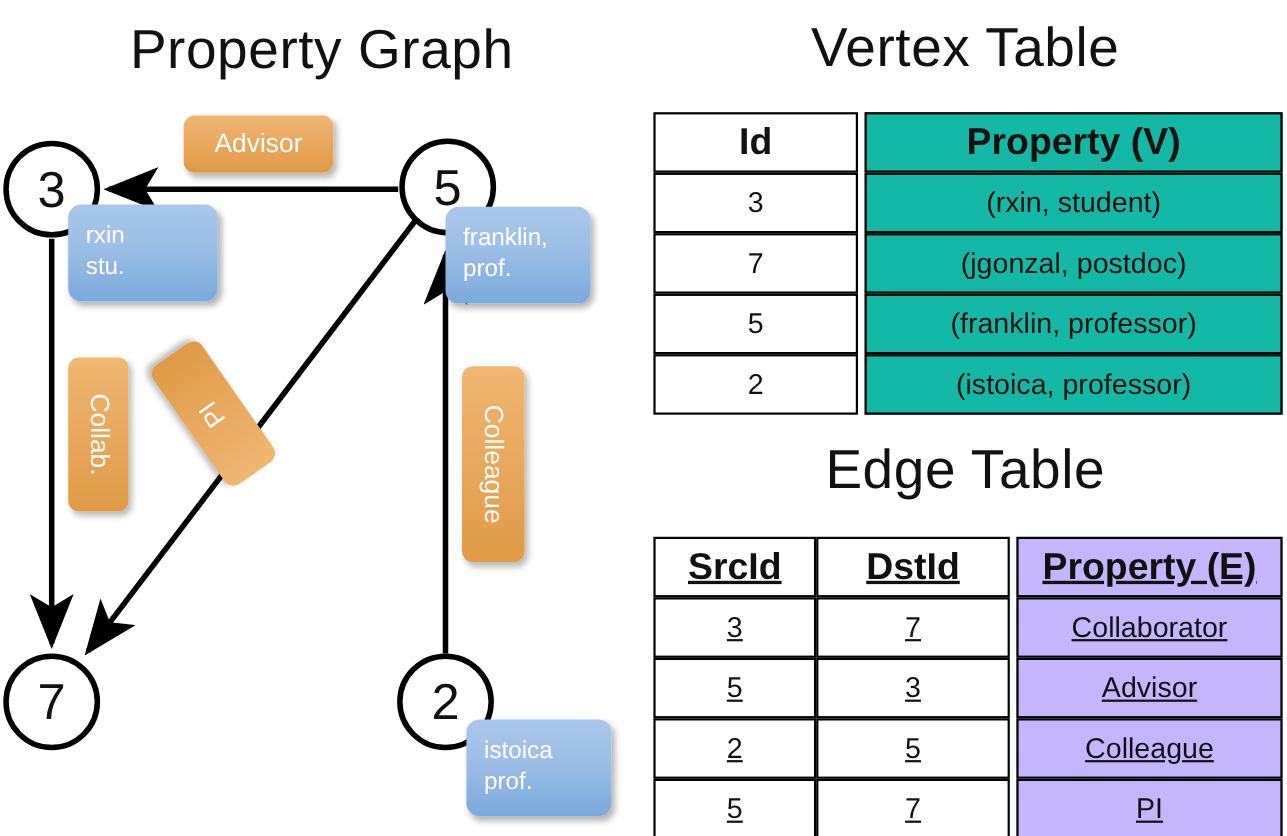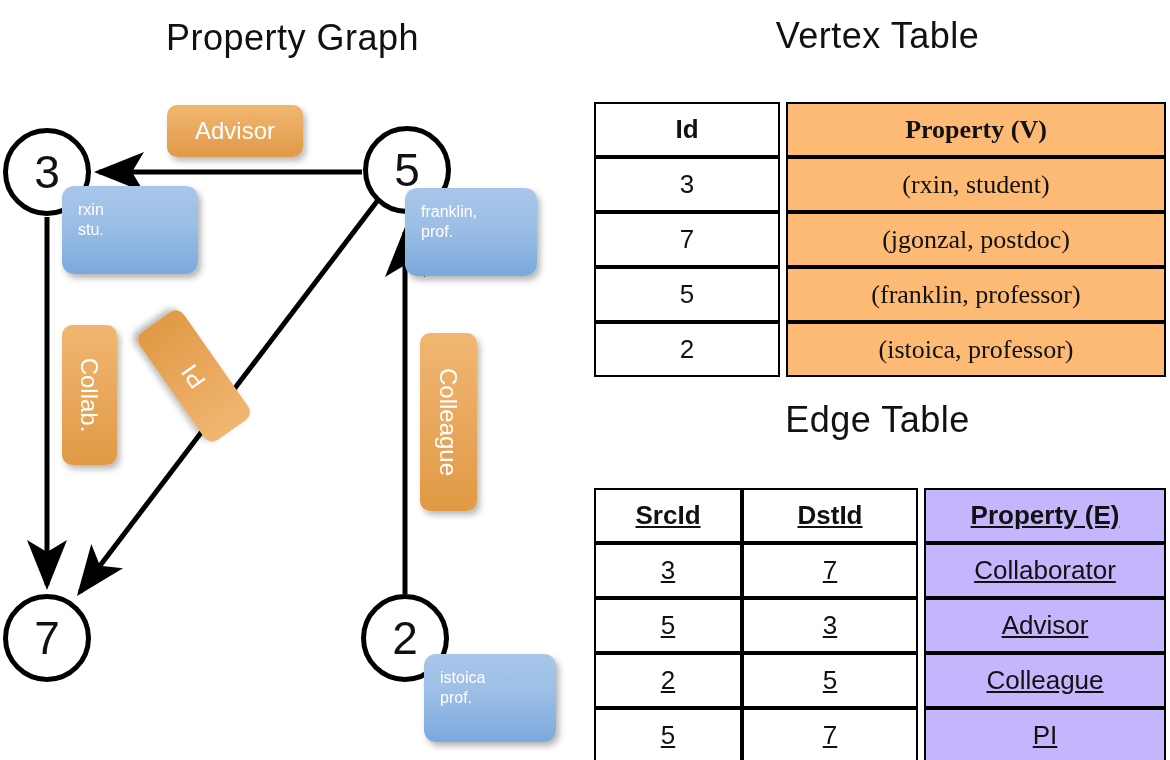--- a/index.html
+++ b/index.html
@@ -14,21 +14,21 @@
     overflow: hidden;
     font-family: "Liberation Sans", sans-serif;
     color: #000;
   }
 
   
   .title {
     position: absolute;
     font-family: "Liberation Sans", sans-serif;
     font-weight: 300;
-    font-size: 36px;
+    font-size: 50px;
     line-height: 1;
     letter-spacing: 0.5px;
     color: #111;
     white-space: nowrap;
     text-align: center;
   }
   #title-property-graph { left: 0;   top: 20px;  width: 585px; }
   #title-vertex-table   { left: 585px; top: 18px;  width: 585px; }
   #title-edge-table     { left: 585px; top: 402px; width: 585px; }
 
@@ -68,21 +68,21 @@
 
   
   .prop-box {
     position: absolute;
     border-radius: 12px;
     background: linear-gradient(180deg, #a8c6ea 0%, #9dbfe6 42%, #7aa9dc 100%);
     box-shadow: 3px 4px 6px rgba(0,0,0,0.30);
     color: #ffffff;
     font-family: "Liberation Sans", sans-serif;
     font-weight: 300;
-    font-size: 16px;
+    font-size: 22px;
     line-height: 1.25;
     padding: 14px 0 0 16px;
     box-sizing: border-box;
     z-index: 4;
   }
   #prop-rxin      { left: 62px;  top: 186px; width: 136px; height: 88px; }
   #prop-franklin  { left: 405px; top: 188px; width: 132px; height: 88px; }
   #prop-jgonzal   { left: 62px;  top: 654px; width: 136px; height: 88px; }
   #prop-istoica   { left: 424px; top: 654px; width: 132px; height: 88px; }
   .prop-box div { white-space: nowrap; }
@@ -142,34 +142,34 @@
     border: 2px solid #000;
     text-align: center;
     font-weight: 300;
     font-size: 26px;
     color: #111;
     padding: 0;
     box-sizing: border-box;
   }
   .data-table th {
     font-weight: bold;
-    font-size: 26px;
+    font-size: 34px;
   }
   .spacer-col {
     border: none !important;
     width: 6px;
     padding: 0;
   }
 
   #vertex-table { left: 594px; top: 102px; width: 572px; }
   #vertex-table col.c-id   { width: 186px; }
   #vertex-table col.c-gap  { width: 6px;   }
   #vertex-table col.c-prop { width: 380px; }
   #vertex-table td, #vertex-table th { height: 55px; }
-  .cell-v-prop { background: #fdba74; font-family: Liberation Serif, serif; }
+  .cell-v-prop { background: #14b8a6; }
 
   #edge-table { left: 594px; top: 488px; width: 572px; }
   #edge-table col.c-src  { width: 148px; }
   #edge-table col.c-dst  { width: 176px; }
   #edge-table col.c-gap  { width: 6px;   }
   #edge-table col.c-prop { width: 242px; }
   #edge-table td, #edge-table th { height: 55px; text-decoration: underline; }
   .cell-e-prop { background: #c4b5fd; }
 </style>
 </head>

